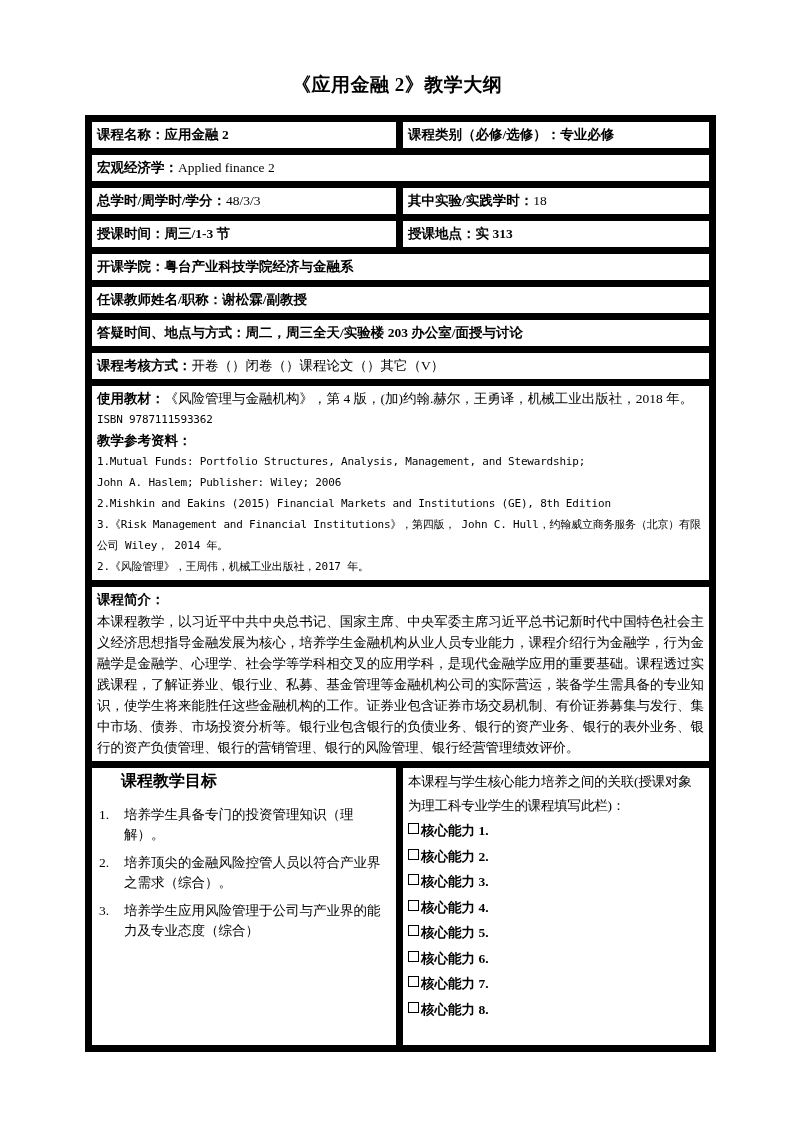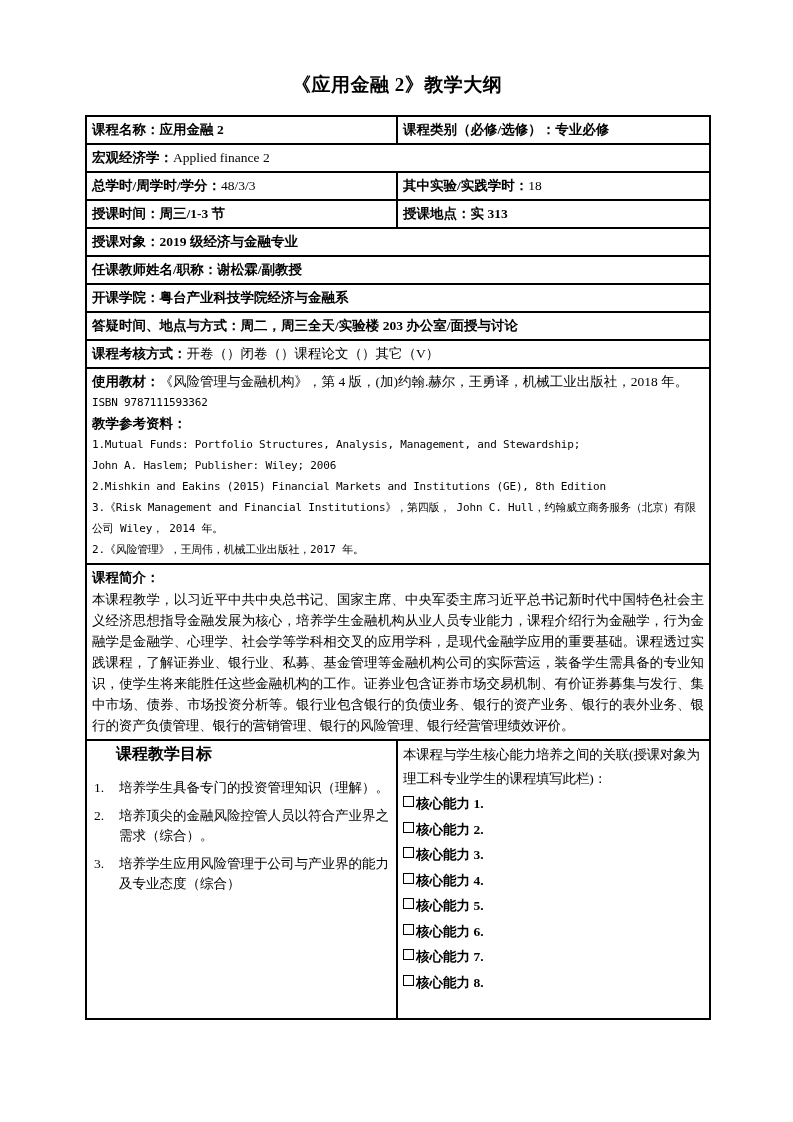--- a/index.html
+++ b/index.html
@@ -33,21 +33,21 @@
   }
   table.syllabus {
     position: absolute;
     left: 85px;
     top: 115px;
     width: 624px;
     border-collapse: collapse;
     table-layout: fixed;
   }
   table.syllabus td {
-    border: 2px solid #000000;
+    border: 7px solid #000000;
     padding: 2px 5px 3px 5px;
     vertical-align: top;
     font-size: 13.5px;
     line-height: 21px;
   }
   .lbl {
     font-weight: bold;
   }
   .val {
     font-weight: normal;
@@ -160,30 +160,27 @@
         <td class="row-cell"><span class="lbl">总学时/周学时/学分：</span><span class="val">48/3/3</span></td>
         <td class="row-cell"><span class="lbl">其中实验/实践学时：</span><span class="val">18</span></td>
       </tr>
 
 
       <tr>
         <td class="row-cell"><span class="lbl">授课时间：</span><span class="val-cjk">周三/1-3 节</span></td>
         <td class="row-cell"><span class="lbl">授课地点：</span><span class="val-cjk">实 313</span></td>
       </tr>
 
-      <tr>
-        <td class="row-cell" colspan="2"><span class="lbl">授课对象：</span><span class="val-cjk">2019 级经济与金融专业</span></td>
+
+      <tr>
+        <td class="row-cell" colspan="2"><span class="lbl">开课学院：</span><span class="val-cjk">粤台产业科技学院经济与金融系</span></td>
       </tr>
 
       <tr>
         <td class="row-cell" colspan="2"><span class="lbl">任课教师姓名/职称：</span><span class="val-cjk">谢松霖/副教授</span></td>
-      </tr>
-
-      <tr>
-        <td class="row-cell" colspan="2"><span class="lbl">开课学院：</span><span class="val-cjk">粤台产业科技学院经济与金融系</span></td>
       </tr>
 
       <tr>
         <td class="row-cell" colspan="2"><span class="lbl">答疑时间、地点与方式：</span><span class="val-cjk">周二，周三全天/实验楼 203 办公室/面授与讨论</span></td>
       </tr>
 
       <tr>
         <td class="row-cell" colspan="2"><span class="lbl">课程考核方式：</span><span class="val">开卷（）闭卷（）课程论文（）其它（V）</span></td>
       </tr>
 

